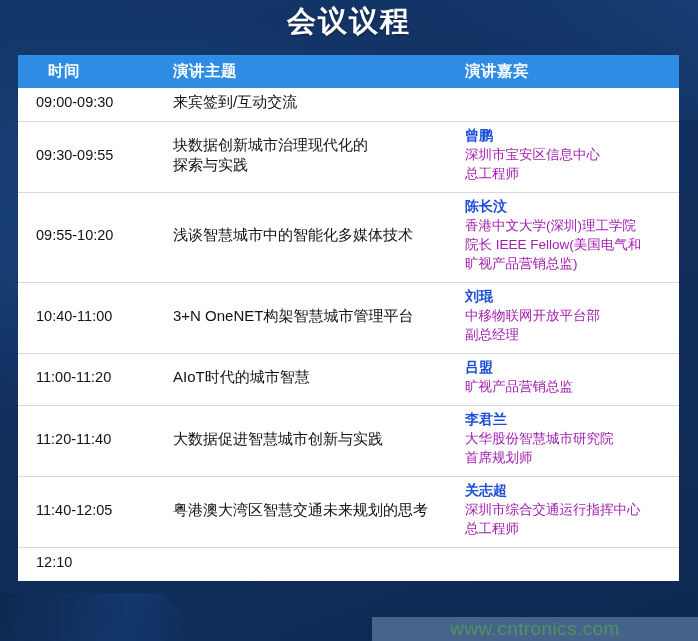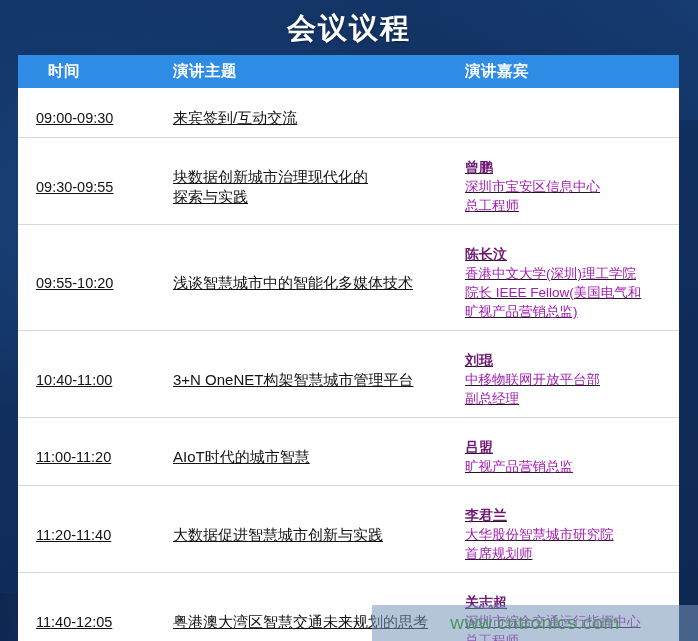--- a/index.html
+++ b/index.html
@@ -37,21 +37,21 @@
   }
   #bg-wedge-topright {
     position: absolute;
     right: 0; top: 0;
     width: 260px; height: 120px;
     background: linear-gradient(220deg, #173c72 0%, rgba(23,60,114,0) 75%);
   }
 
   #title {
     position: absolute;
-    top: 8px;
+    top: 1px;
     left: 0;
     width: 698px;
     text-align: center;
     color: #ffffff;
     font-size: 29px;
     font-weight: bold;
     letter-spacing: 2px;
     line-height: 40px;
     text-shadow: 0 1px 2px rgba(0,0,0,.35);
   }
@@ -81,49 +81,48 @@
     height: 33px;
     padding: 0 0 0 30px;
     letter-spacing: .5px;
   }
   #agenda-table thead th.th-topic { padding-left: 18px; }
   #agenda-table thead th.th-guest { padding-left: 18px; }
 
   #agenda-table tbody td {
     border-bottom: 1px solid #d8d8d8;
     vertical-align: middle;
-    padding: 20px 6px 9px 18px;
+    padding: 4px 6px 9px 18px;
     line-height: 20px;
-    text-decoration: underline;
   }
   #agenda-table tbody tr:last-child td { border-bottom: none; }
 
   td.cell-time  { font-size: 14.5px; white-space: nowrap; color: #131313; }
   td.cell-topic { font-size: 15px; color: #131313; }
   td.cell-guest { padding-left: 14px; padding-right: 8px; }
 
   .guest-name {
     font-weight: bold;
     font-size: 14px;
-    color: #701a75;
+    color: #1d4ed8;
     line-height: 19px;
   }
   .guest-title {
     font-size: 13.5px;
     color: #a21caf;
     line-height: 19px;
   }
   .topic-line { display: block; }
 
   #watermark {
     position: absolute;
     right: 0;
     bottom: 0;
     width: 326px;
-    height: 36px;
+    height: 24px;
     background: rgba(118,148,186,.55);
     display: flex;
     align-items: center;
     justify-content: center;
     text-align: center;
   }
   #watermark-text {
     color: #4f9460;
     font-size: 19px;
     letter-spacing: .4px;

